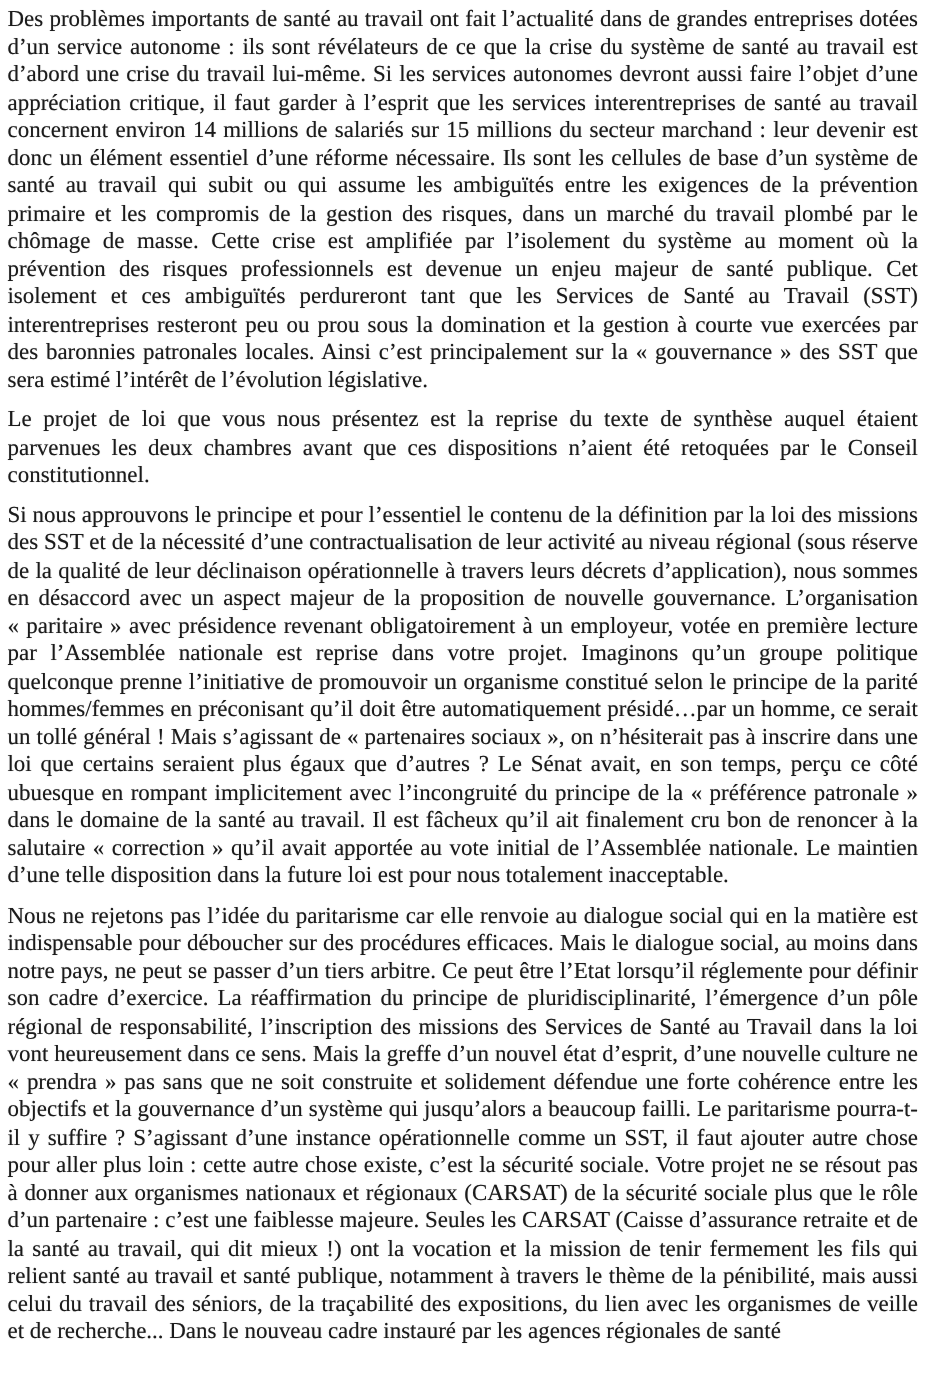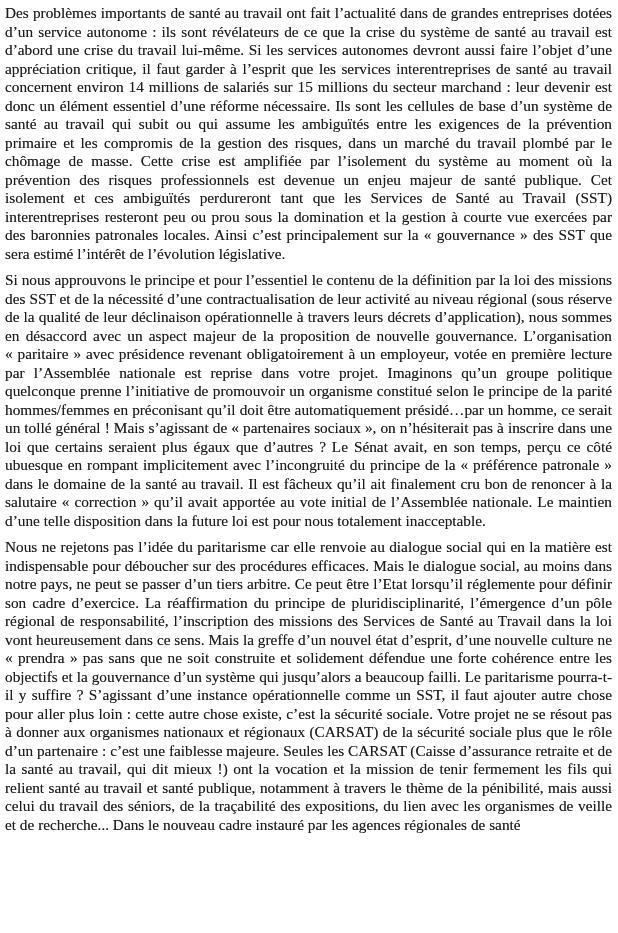--- a/index.html
+++ b/index.html
@@ -29,15 +29,16 @@
   .scan-page p.paragraph {
     margin: 0 0 8px 0;
     padding: 0;
   }
 </style>
 </head>
 <body>
 
 <div class="scan-page">
   <p class="paragraph">Des problèmes importants de santé au travail ont fait l’actualité dans de grandes entreprises dotées d’un service autonome&nbsp;: ils sont révélateurs de ce que la crise du système de santé au travail est d’abord une crise du travail lui-même. Si les services autonomes devront aussi faire l’objet d’une appréciation critique, il faut garder à l’esprit que les services interentreprises de santé au travail concernent environ 14&nbsp;millions de salariés sur 15&nbsp;millions du secteur marchand&nbsp;: leur devenir est donc un élément essentiel d’une réforme nécessaire. Ils sont les cellules de base d’un système de santé au travail qui subit ou qui assume les ambiguïtés entre les exigences de la prévention primaire et les compromis de la gestion des risques, dans un marché du travail plombé par le chômage de masse. Cette crise est amplifiée par l’isolement du système au moment où la prévention des risques professionnels est devenue un enjeu majeur de santé publique. Cet isolement et ces ambiguïtés perdureront tant que les Services de Santé au Travail (SST) interentreprises resteront peu ou prou sous la domination et la gestion à courte vue exercées par des baronnies patronales locales. Ainsi c’est principalement sur la «&nbsp;gouvernance&nbsp;» des SST que sera estimé l’intérêt de l’évolution législative.</p>
+  <p class="paragraph">Le projet de loi que vous nous présentez est la reprise du texte de synthèse auquel étaient parvenues les deux chambres avant que ces dispositions n’aient été retoquées par le Conseil constitutionnel.</p>
   <p class="paragraph">Si nous approuvons le principe et pour l’essentiel le contenu de la définition par la loi des missions des SST et de la nécessité d’une contractualisation de leur activité au niveau régional (sous réserve de la qualité de leur déclinaison opérationnelle à travers leurs décrets d’application), nous sommes en désaccord avec un aspect majeur de la proposition de nouvelle gouvernance. L’organisation «&nbsp;paritaire&nbsp;» avec présidence revenant obligatoirement à un employeur, votée en première lecture par l’Assemblée nationale est reprise dans votre projet. Imaginons qu’un groupe politique quelconque prenne l’initiative de promouvoir un organisme constitué selon le principe de la parité hommes/femmes en préconisant qu’il doit être automatiquement présidé…par un homme, ce serait un tollé général&nbsp;! Mais s’agissant de «&nbsp;partenaires sociaux&nbsp;», on n’hésiterait pas à inscrire dans une loi que certains seraient plus égaux que d’autres&nbsp;? Le Sénat avait, en son temps, perçu ce côté ubuesque en rompant implicitement avec l’incongruité du principe de la «&nbsp;préférence patronale&nbsp;» dans le domaine de la santé au travail. Il est fâcheux qu’il ait finalement cru bon de renoncer à la salutaire «&nbsp;correction&nbsp;» qu’il avait apportée au vote initial de l’Assemblée nationale. Le maintien d’une telle disposition dans la future loi est pour nous totalement inacceptable.</p>
   <p class="paragraph">Nous ne rejetons pas l’idée du paritarisme car elle renvoie au dialogue social qui en la matière est indispensable pour déboucher sur des procédures efficaces. Mais le dialogue social, au moins dans notre pays, ne peut se passer d’un tiers arbitre. Ce peut être l’Etat lorsqu’il réglemente pour définir son cadre d’exercice. La réaffirmation du principe de pluridisciplinarité, l’émergence d’un pôle régional de responsabilité, l’inscription des missions des Services de Santé au Travail dans la loi vont heureusement dans ce sens. Mais la greffe d’un nouvel état d’esprit, d’une nouvelle culture ne «&nbsp;prendra&nbsp;» pas sans que ne soit construite et solidement défendue une forte cohérence entre les objectifs et la gouvernance d’un système qui jusqu’alors a beaucoup failli. Le paritarisme pourra-t-il y suffire&nbsp;? S’agissant d’une instance opérationnelle comme un SST, il faut ajouter autre chose pour aller plus loin&nbsp;: cette autre chose existe, c’est la sécurité sociale. Votre projet ne se résout pas à donner aux organismes nationaux et régionaux (CARSAT) de la sécurité sociale plus que le rôle d’un partenaire&nbsp;: c’est une faiblesse majeure. Seules les CARSAT (Caisse d’assurance retraite et de la santé au travail, qui dit mieux&nbsp;!) ont la vocation et la mission de tenir fermement les fils qui relient santé au travail et santé publique, notamment à travers le thème de la pénibilité, mais aussi celui du travail des séniors, de la traçabilité des expositions, du lien avec les organismes de veille et de recherche... Dans le nouveau cadre instauré par les agences régionales de santé</p>
 </div>
 
 </body></html>

